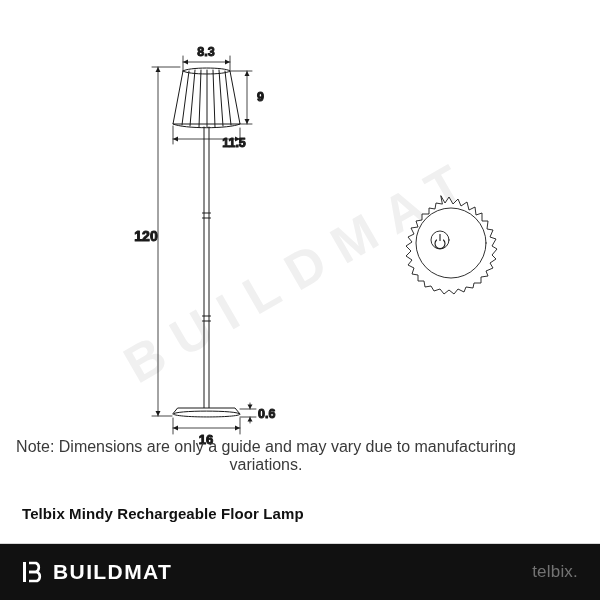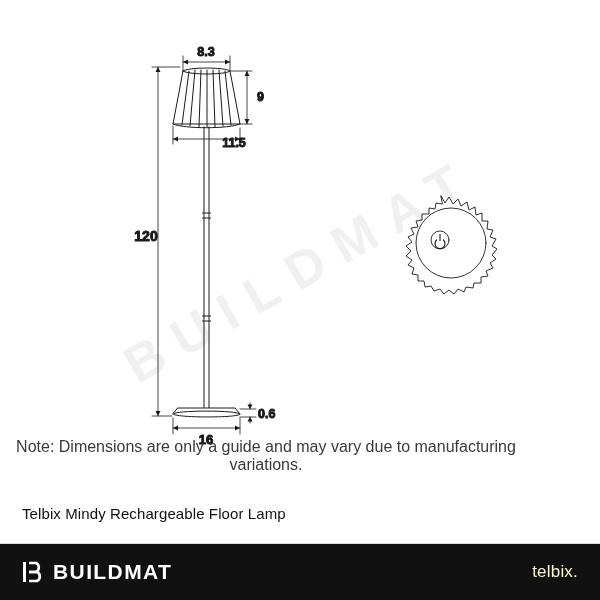--- a/index.html
+++ b/index.html
@@ -65,21 +65,21 @@
     color: #3a3a3a;
     font-family: "Liberation Sans", sans-serif;
   }
 
   
   .product-title {
     position: absolute;
     left: 22px;
     top: 505px;
     font-size: 15px;
-    font-weight: 400;
+    font-weight: 700;
     color: #111111;
     letter-spacing: 0.1px;
   }
 
   
   .divider {
     position: absolute;
     left: 0;
     top: 543px;
     width: 600px;
@@ -111,21 +111,21 @@
     height: 22px;
     position: relative;
   }
   .brand-name {
     color: #ffffff;
     font-size: 21px;
     font-weight: 700;
     letter-spacing: 1.4px;
   }
   .vendor-name {
-    color: #fef9c3;
+    color: #737373;
     font-size: 17px;
     font-weight: 400;
     letter-spacing: 0.2px;
   }
 
   svg text {
     font-family: "Liberation Sans", sans-serif;
     fill: #1a1a1a;
   }
 </style>

